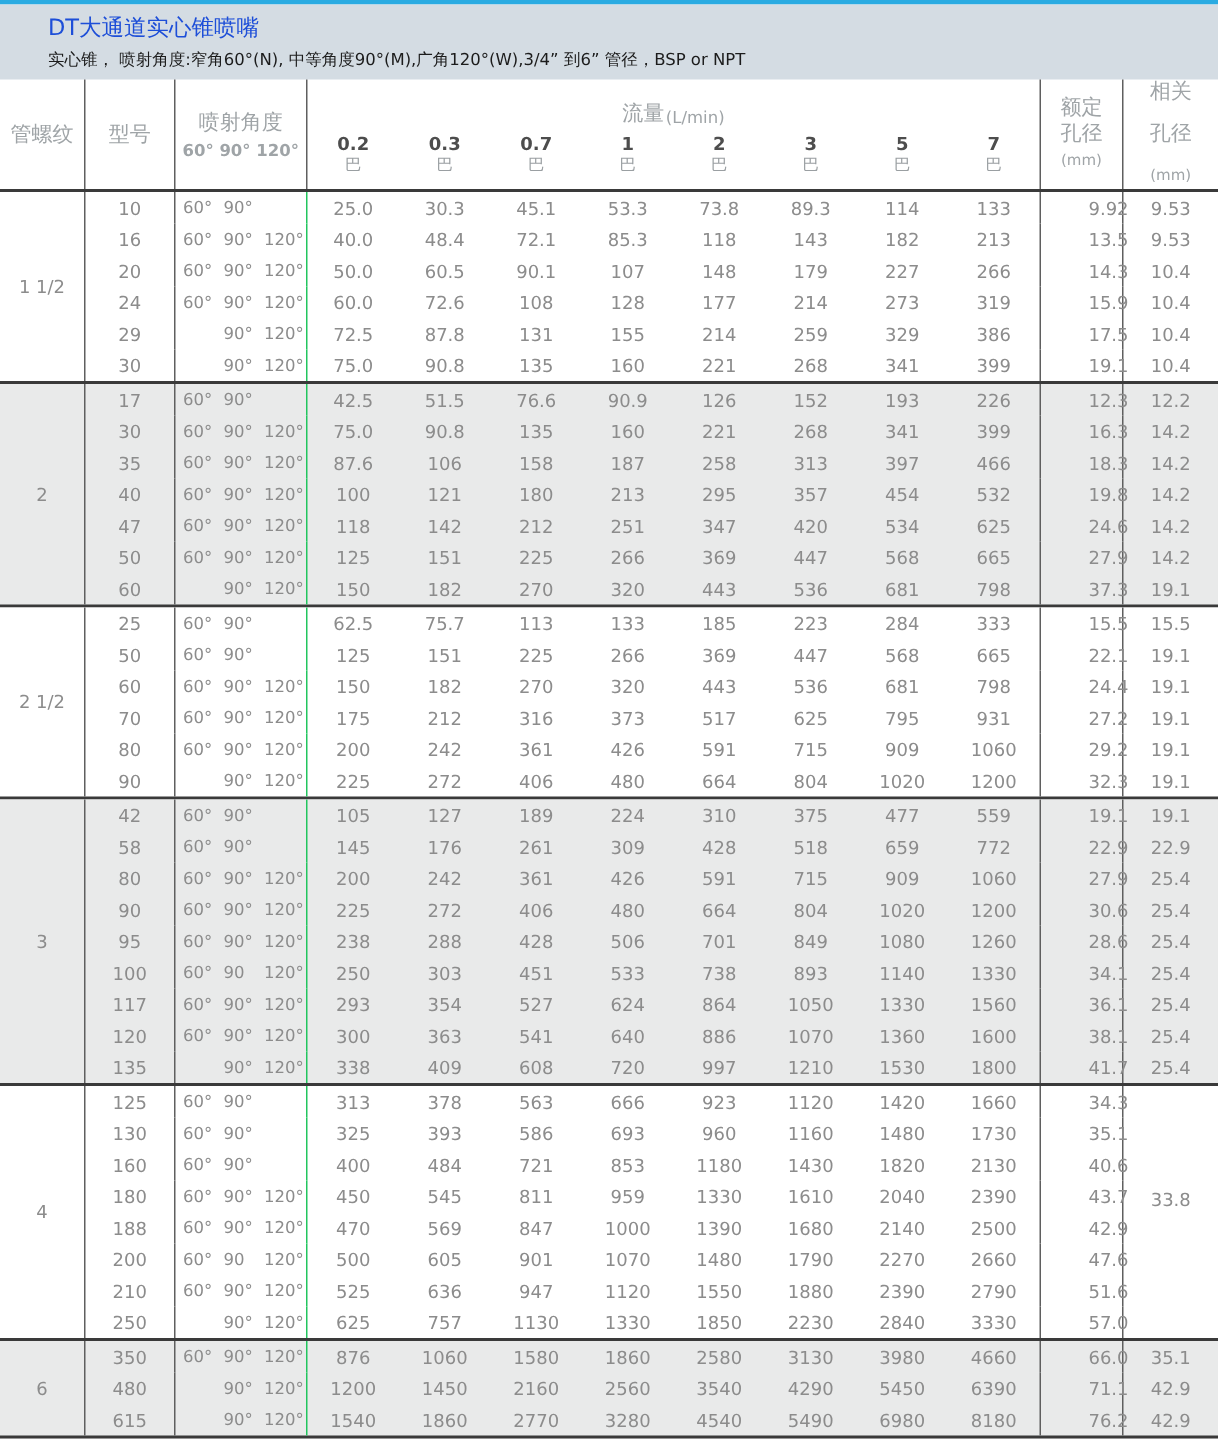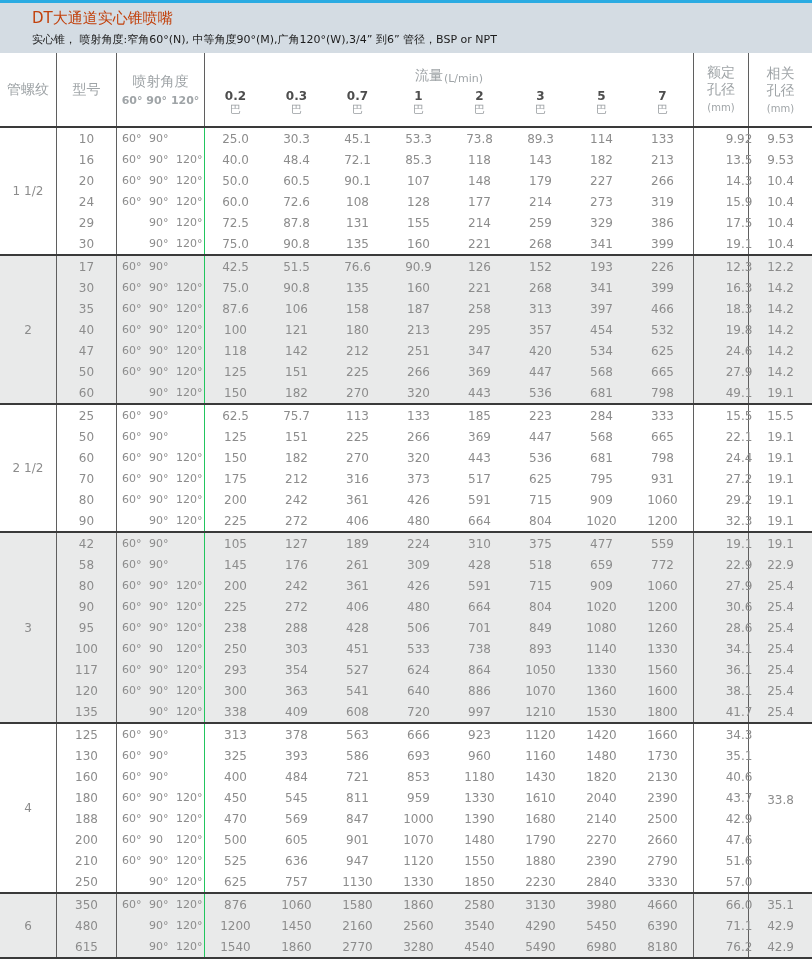--- a/index.html
+++ b/index.html
@@ -2,40 +2,40 @@
 <html><head>
 <meta charset="utf-8">
 <style>
   * { margin:0; padding:0; box-sizing:border-box; }
   html,body { width:812px; background:#ffffff; font-family:"DejaVu Sans","Liberation Sans",sans-serif; }
   .page { width:812px; height:962px; background:#fff; overflow:hidden; }
 
   
   .accent { height:3px; background:#2aabe2; }
   .band { height:50px; background:#d4dce3; padding:4px 10px 0 32px; }
-  .band .t1 { font-size:15px; color:#c2410c; line-height:22px; }
+  .band .t1 { font-size:15px; color:#1d4ed8; line-height:22px; }
   .band .t2 { font-size:11px; color:#1c1c1c; line-height:22px; }
 
   
   .tbl { width:812px; color:#8c8c8c; }
   .thead { display:grid; grid-template-columns:57px 60px 88px repeat(8,61px) 56px 63px;
            grid-template-rows:34px 39px; border-bottom:2px solid #3a3a3a; }
   .hc { font-size:14px; color:#9fa4a7; display:flex; align-items:center; justify-content:center; }
   .c-thread { grid-column:1; grid-row:1/3; border-right:1px solid #5f5f5f; }
   .c-model  { grid-column:2; grid-row:1/3; border-right:1px solid #5f5f5f; }
   .c-angle  { grid-column:3; grid-row:1/3; border-right:1px solid #5f5f5f; flex-direction:column; justify-content:center; gap:3px; }
   .c-angle .sub { font-size:11px; color:#9fa4a7;font-weight:bold; }
   .c-flow   { grid-column:4/12; grid-row:1; align-items:flex-end; padding-bottom:2px; }
   .c-flow .fu { font-size:11px; margin-left:1px; }
   .c-press  { grid-row:2; flex-direction:column; justify-content:flex-start; padding-top:2px; }
   .c-press .pv { font-size:12px; font-weight:bold; color:#4d4d4d; line-height:14px; }
   .c-press .pu { font-size:11px; color:#9a9f a2; color:#9a9fa2; line-height:13px; }
   .c-rated  { grid-column:12; grid-row:1/3; border-left:1px solid #5f5f5f; border-right:1px solid #5f5f5f;
               flex-direction:column; justify-content:center; line-height:17px; }
-  .c-relh   { grid-column:13; grid-row:1/3; flex-direction:column; justify-content:flex-start; line-height:17px;margin-top:12px; }
+  .c-relh   { grid-column:13; grid-row:1/3; flex-direction:column; justify-content:space-between; line-height:17px; }
   .hmm { font-size:10px; color:#9fa4a7; margin-top:1px; }
 
   
   .group { display:grid; grid-template-columns:57px 1fr; position:relative; border-bottom:2px solid #3a3a3a; background:#fff; }
   .group.shaded { background:#e9eaea; }
   .g-label { border-right:1px solid #5f5f5f; display:flex; align-items:center; justify-content:center;
              font-size:12px; color:#8c8c8c; }
   .row { display:grid; grid-template-columns:60px 88px repeat(8,61px) 56px 63px; height:21px; align-items:stretch; }
   .cell { display:flex; align-items:center; justify-content:center; font-size:12px; color:#8c8c8c; }
   .c-m   { border-right:1px solid #5f5f5f; }
@@ -346,21 +346,21 @@
                 <span class="aslot">120°</span>
               </div>
               <div class="cell c-f">150</div>
               <div class="cell c-f">182</div>
               <div class="cell c-f">270</div>
               <div class="cell c-f">320</div>
               <div class="cell c-f">443</div>
               <div class="cell c-f">536</div>
               <div class="cell c-f">681</div>
               <div class="cell c-f">798</div>
-              <div class="cell c-r">49.1</div>
+              <div class="cell c-r">37.3</div>
               <div class="cell c-rel">19.1</div>
             </div>
           </div>
         </div>
         <div class="group">
           <div class="g-label">2 1/2</div>
           <div class="g-rows">
             <div class="row">
               <div class="cell c-m">25</div>
               <div class="cell c-a">

